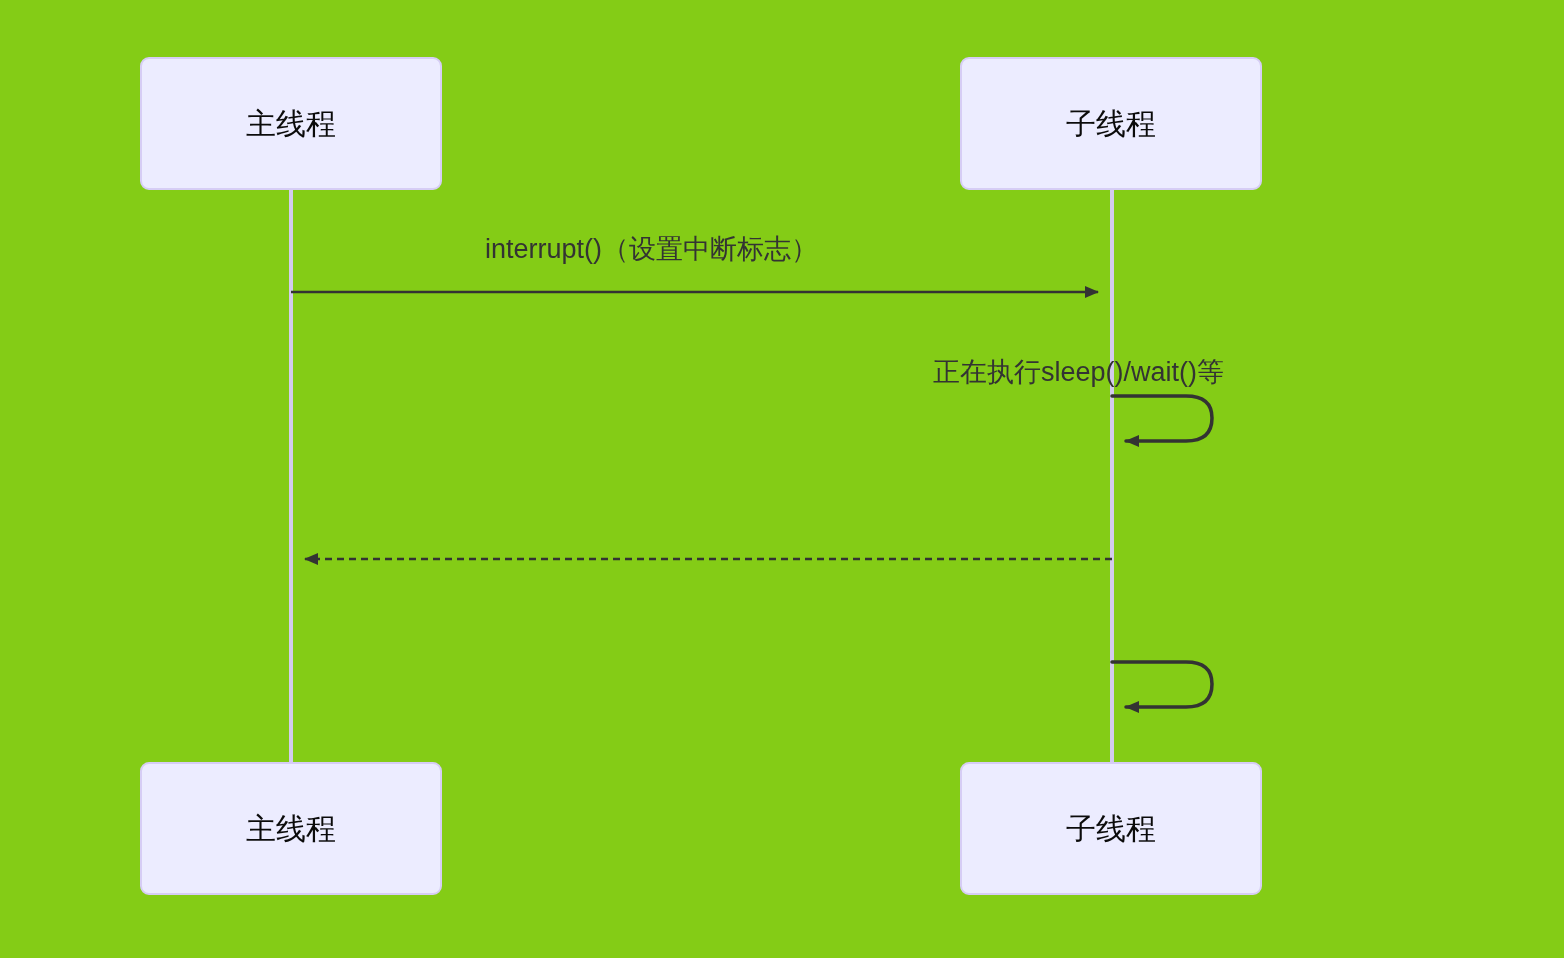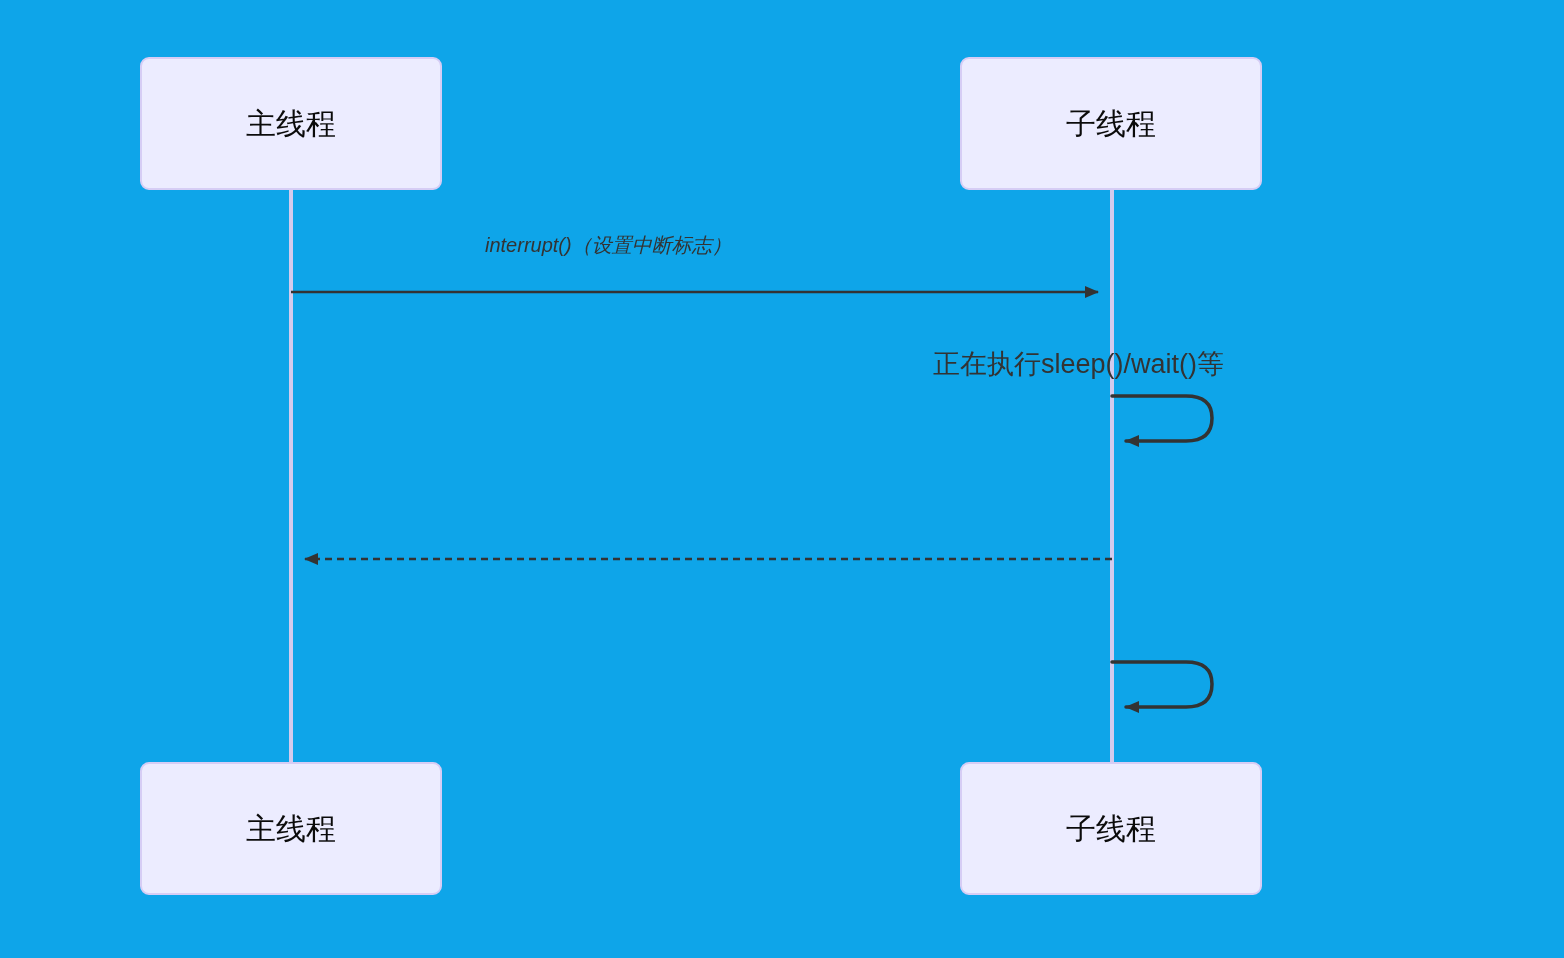--- a/index.html
+++ b/index.html
@@ -9,21 +9,21 @@
     background: #ffffff;
   }
   body {
     font-family: "Liberation Sans", "DejaVu Sans", sans-serif;
     -webkit-font-smoothing: antialiased;
   }
   #diagram-root {
     position: relative;
     width: 1564px;
     height: 958px;
-    background: #0ea5e9;
+    background: #84cc16;
     overflow: hidden;
   }
   .svg-layer {
     position: absolute;
     left: 0;
     top: 0;
     width: 1564px;
     height: 958px;
   }
   .participant-box {
@@ -38,25 +38,24 @@
   }
   .participant-label {
     font-size: 30px;
     color: #0b0b0b;
     font-weight: 400;
     line-height: 1;
     white-space: nowrap;
   }
   .msg-label {
     position: absolute;
-    font-size: 20px;
+    font-size: 27px;
     color: #333333;
     white-space: nowrap;
     line-height: 1.2;
-    font-style: italic;
   }
   .note-label {
     position: absolute;
     font-size: 27px;
     color: #333333;
     white-space: nowrap;
     line-height: 1.2;
   }
 </style>
 </head>
@@ -100,17 +99,17 @@
   <div class="participant-box" style="left:140px; top:762px; width:302px; height:133px;">
     <span class="participant-label">主线程</span>
   </div>
 
   <div class="participant-box" style="left:960px; top:762px; width:302px; height:133px;">
     <span class="participant-label">子线程</span>
   </div>
 
   <div class="msg-label" style="left:485px; top:233px;">interrupt()（设置中断标志）</div>
 
-  <div class="note-label" style="left:933px; top:348px;">正在执行sleep()/wait()等</div>
+  <div class="note-label" style="left:933px; top:356px;">正在执行sleep()/wait()等</div>
 
 
 
 </div>
 
 </body></html>

